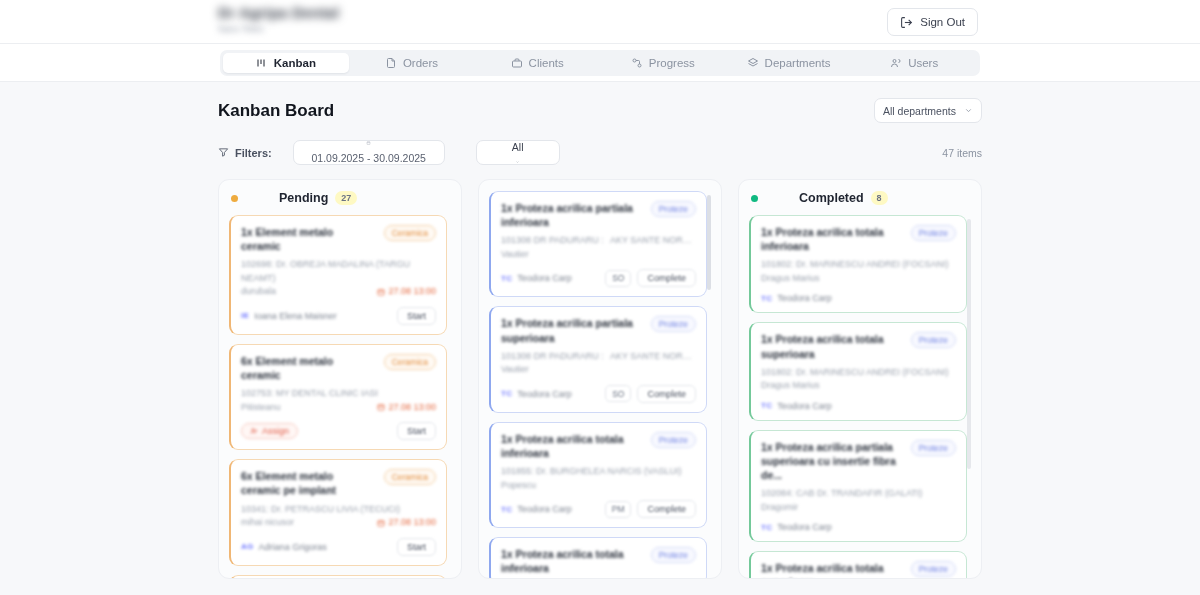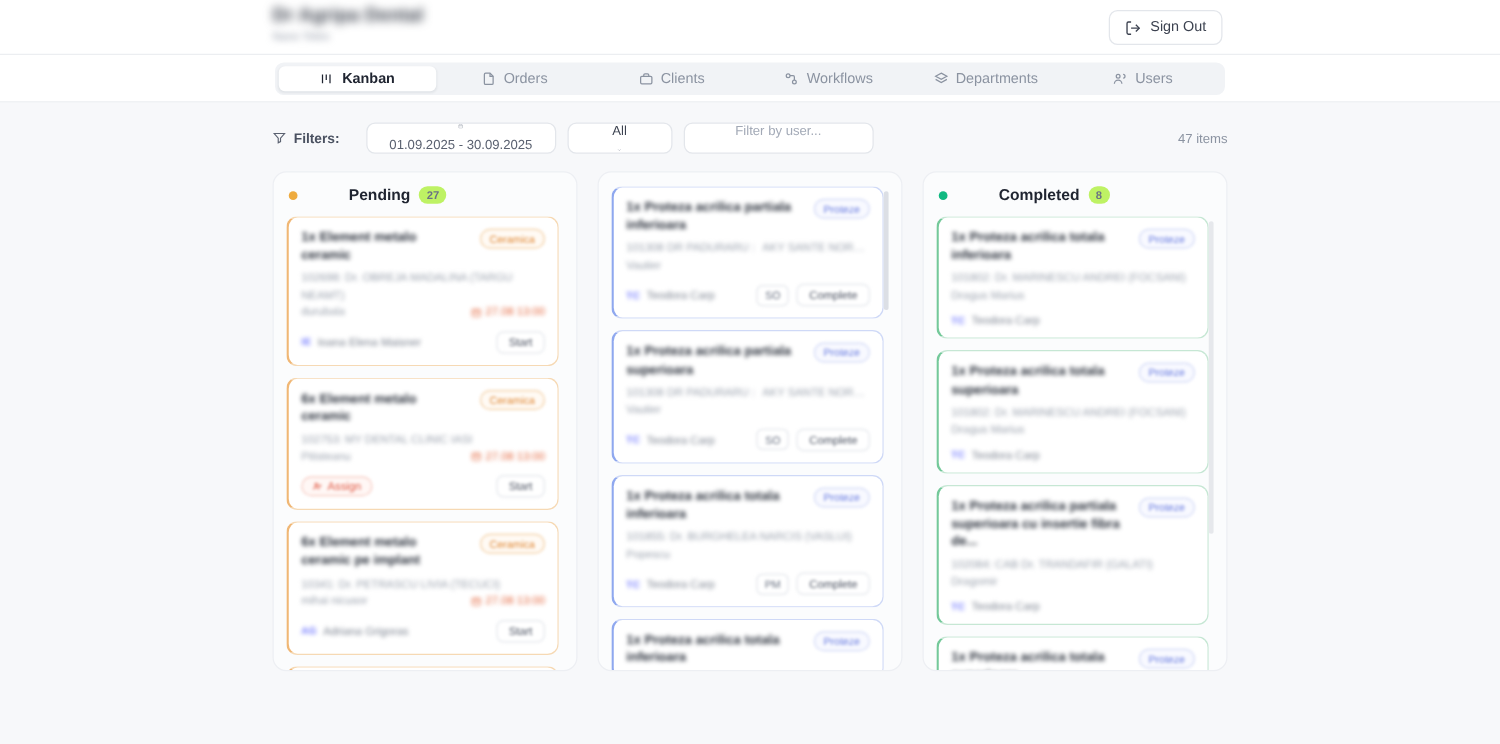--- a/index.html
+++ b/index.html
@@ -81,38 +81,38 @@
     font-size: 11px; color: #4a5160; font-weight: 600; margin-right: 12px;
   }
   .fctl {
     height: 25px; background: #fff;
     border: 1px solid #e3e6eb; border-radius: 7px;
     display: flex; align-items: center; gap: 7px;
     padding: 0 9px; font-size: 10.5px; color: #5a6170; flex-direction: column;
   }
   .fdate { width: 152px; }
   .fsearch { width: 155px; color: #a2a9b6; }
-  .fsel { width: 84px; justify-content: space-between; color: #3c4250; }
+  .fsel { width: 84px; justify-content: space-between; color: #3c4250; margin-left: 22px; }
   .fuser { width: 152px; color: #a2a9b6; }
   .items { margin-left: auto; font-size: 10.5px; color: #8b93a1; }
 
   
   .board { display: flex; gap: 16px; }
   .col {
     flex: 1; background: #fbfcfd;
     border: 1px solid #edeff3; border-radius: 11px;
     padding: 11px 10px 0 10px;
     height: 400px; overflow: hidden;
     display: flex; flex-direction: column;
   }
   .colhead { display: flex; align-items: center; gap: 7px; margin-bottom: 10px; padding-left: 2px; }
   .dot { width: 7px; height: 7px; border-radius: 50%; }
   .cname { font-size: 12.5px; font-weight: 700; color: #1f2430; padding-left: 34px; }
   .cnt {
-    background: #bef264; color: #6b7383;
+    background: #fef9c3; color: #6b7383;
     font-size: 9px; border-radius: 20px; padding: 2px 6px; font-weight: 600;
   }
   .cards { flex: 1; overflow: hidden; position: relative; padding-right: 4px; }
 
   .card {
     background: #fff; border-radius: 9px;
     padding: 9px 10px; margin-bottom: 9px;
     border: 1px solid #e6e8ec;
   }
   .card.pending  { border: 1px solid #f6d9b4; border-left: 2.5px solid #f0b775; }
@@ -211,21 +211,21 @@
           <path d="M8 8V6a2 2 0 0 1 2-2h4a2 2 0 0 1 2 2v2"></path>
         </svg>
         <span>Clients</span>
       </div>
       <div class="navtab">
         <svg viewBox="0 0 24 24" fill="none" stroke="currentColor" stroke-width="2">
           <circle cx="7" cy="7" r="3"></circle>
           <circle cx="17" cy="17" r="3"></circle>
           <path d="M10 7h5a2 2 0 0 1 2 2v5"></path>
         </svg>
-        <span>Workflows</span>
+        <span>Progress</span>
       </div>
       <div class="navtab">
         <svg viewBox="0 0 24 24" fill="none" stroke="currentColor" stroke-width="2">
           <path d="M12 3l9 5-9 5-9-5z"></path>
           <path d="M3 13l9 5 9-5"></path>
         </svg>
         <span>Departments</span>
       </div>
       <div class="navtab">
         <svg viewBox="0 0 24 24" fill="none" stroke="currentColor" stroke-width="2">
@@ -233,20 +233,29 @@
           <path d="M3 20a6 6 0 0 1 12 0"></path>
           <path d="M17 11a3 3 0 0 0 0-6"></path>
         </svg>
         <span>Users</span>
       </div>
     </div>
 </div>
 
 <div class="page">
 
+  <div class="titlerow">
+    <div class="ptitle">Kanban Board</div>
+    <div class="dept">
+      <span>All departments</span>
+      <svg width="9" height="9" viewBox="0 0 24 24" fill="none" stroke="#9aa1ad" stroke-width="2.5">
+          <path d="M6 9l6 6 6-6"></path>
+        </svg>
+    </div>
+  </div>
 
   <div class="filters">
     <div class="flabel">
       <svg width="11" height="11" viewBox="0 0 24 24" fill="none" stroke="#5a6170" stroke-width="2">
           <path d="M3 4h18l-7 8v6l-4 2v-8z"></path>
         </svg>
       <span>Filters:</span>
     </div>
 
     <div class="fctl fdate">
@@ -258,23 +267,20 @@
     </div>
 
 
     <div class="fctl fsel">
       <span>All</span>
       <svg width="9" height="9" viewBox="0 0 24 24" fill="none" stroke="#9aa1ad" stroke-width="2.5">
           <path d="M6 9l6 6 6-6"></path>
         </svg>
     </div>
 
-    <div class="fctl fuser">
-      <span>Filter by user...</span>
-    </div>
 
     <div class="items">47 items</div>
   </div>
 
   <div class="board" id="board">
       <div class="col">
         <div class="colhead">
           <span class="dot" style="background:#eeab3f"></span>
           <span class="cname">Pending</span>
           <span class="cnt">27</span>

